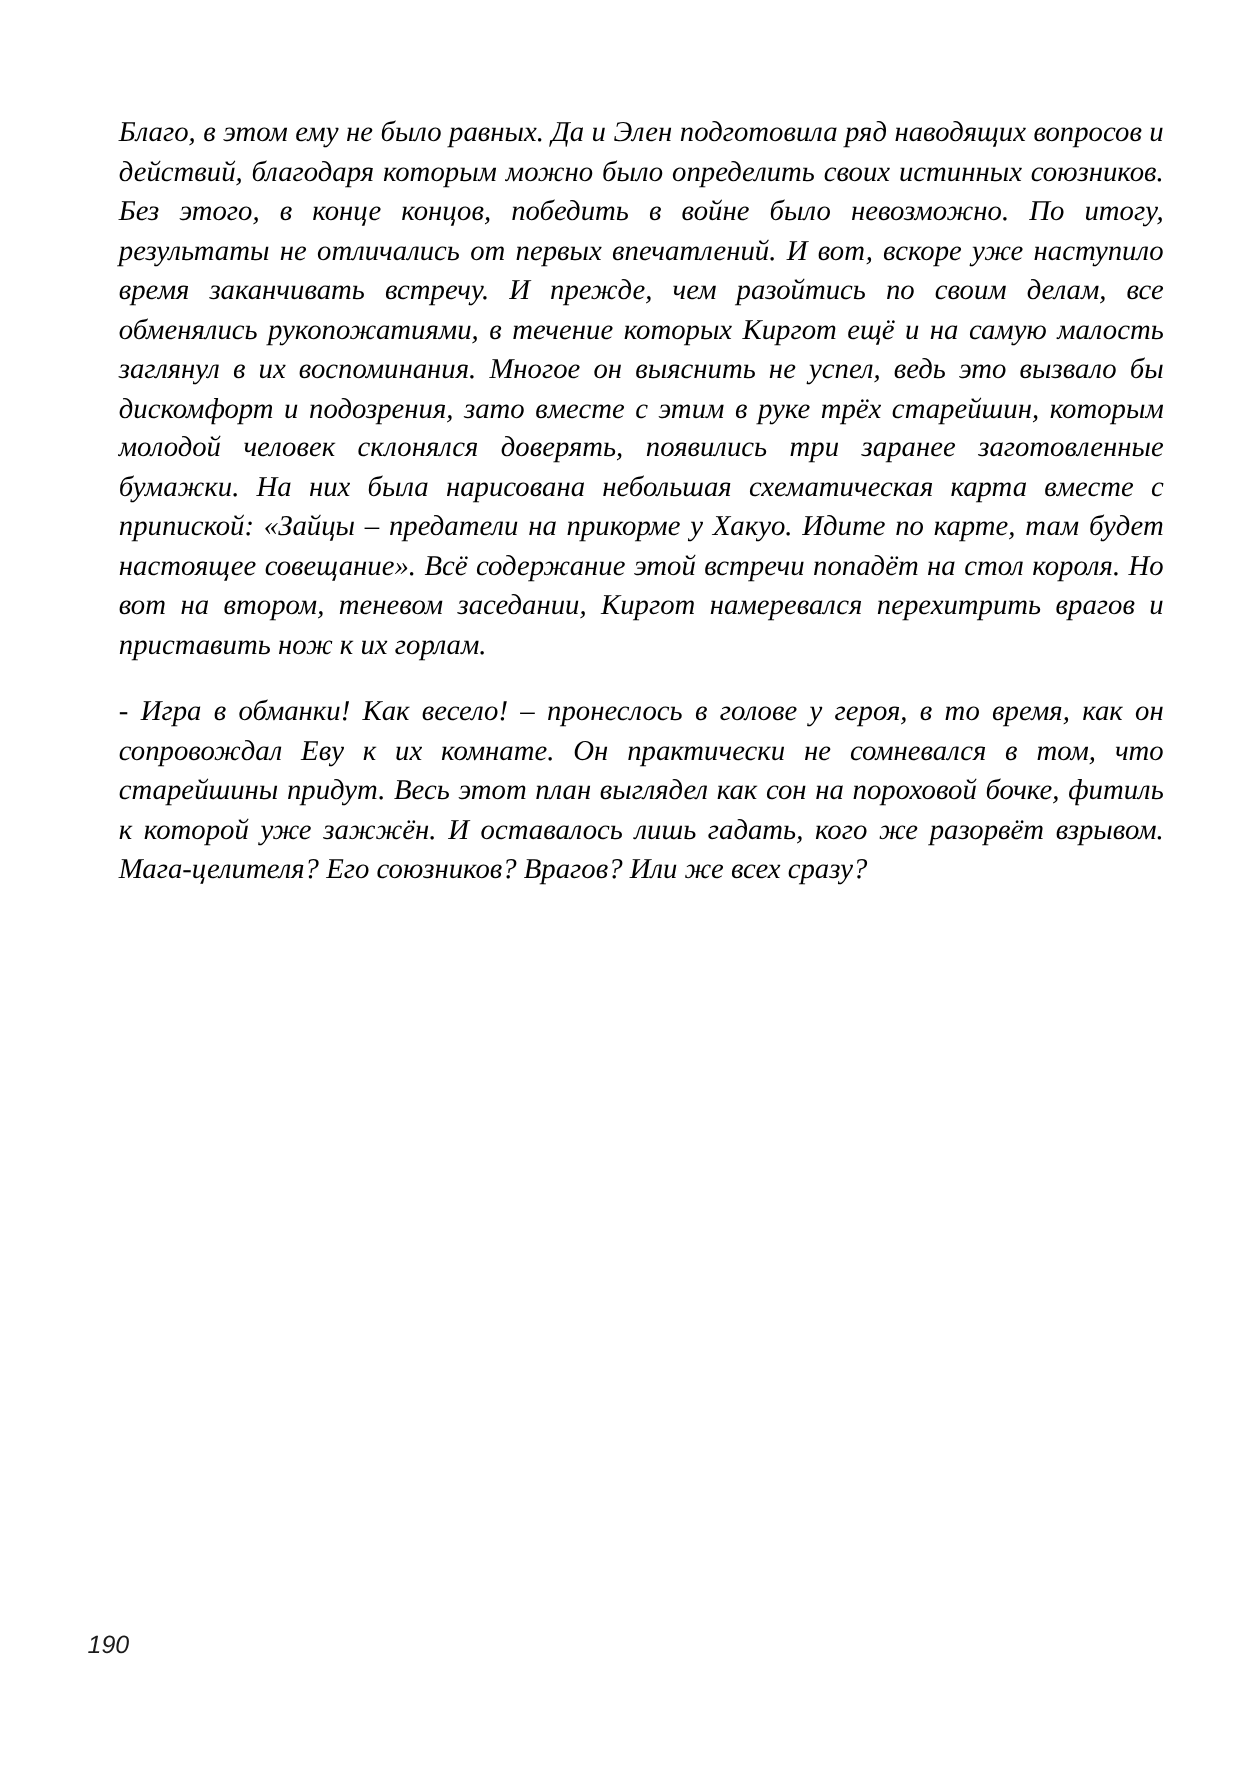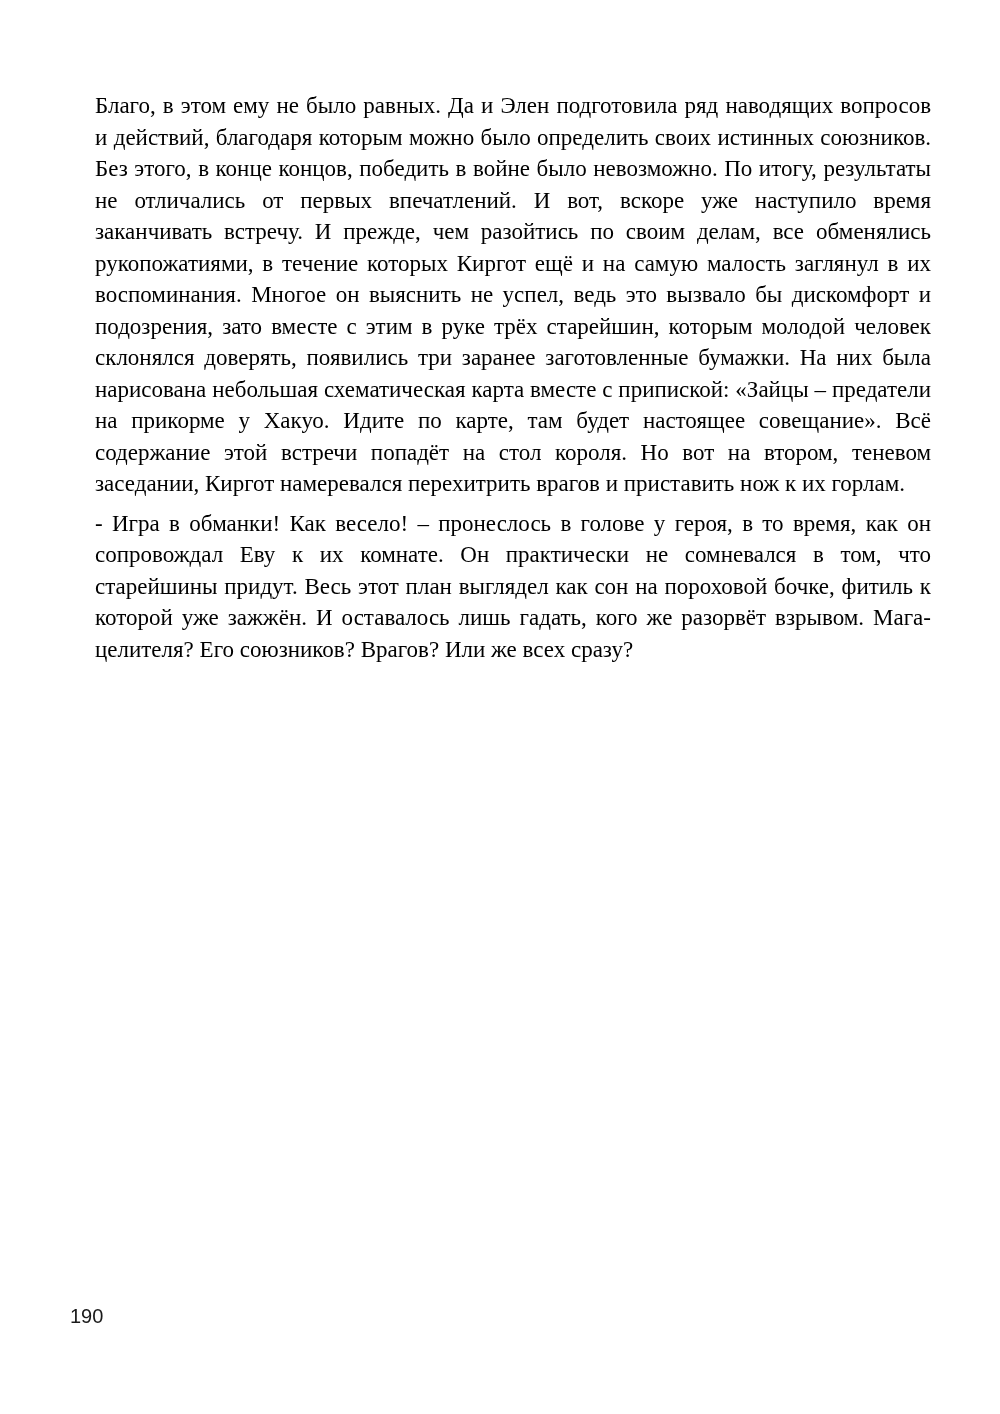--- a/index.html
+++ b/index.html
@@ -15,38 +15,39 @@
     overflow: hidden;
   }
   .page {
     position: absolute;
     left: 0;
     top: 0;
     width: 1000px;
     height: 1414px;
     background: #ffffff;
     color: #000000;
+    font-style: italic;
   }
   .content {
     position: absolute;
     left: 95px;
     top: 90px;
     width: 836px;
     font-family: "Liberation Serif", "DejaVu Serif", serif;
     font-size: 23px;
     line-height: 31.5px;
     color: #000000;
   }
   .body-paragraph {
     margin: 0;
     text-align: justify;
     text-justify: inter-word;
   }
   .body-paragraph + .body-paragraph {
-    margin-top: 8px;
+    margin-top: 22px;
   }
   .page-number-footer {
     position: absolute;
     top: 1304px;
     left: 70px;
     width: 930px;
     text-align: left;
     font-family: "Liberation Sans", "DejaVu Sans", sans-serif;
     font-size: 20px;
     line-height: 24px;

